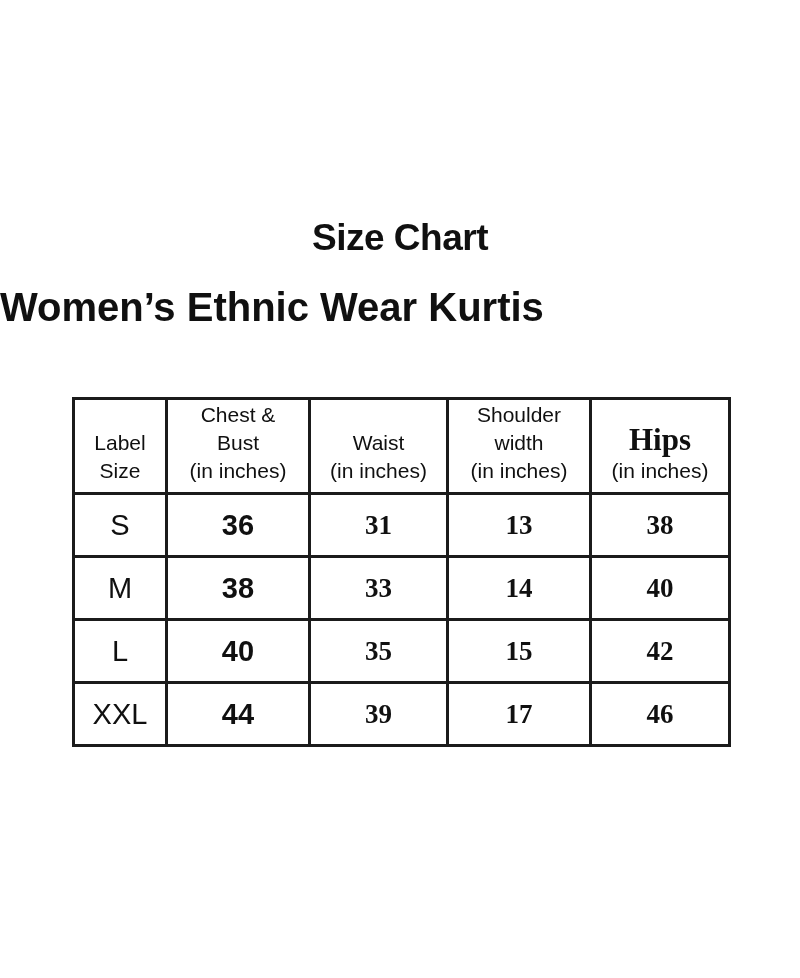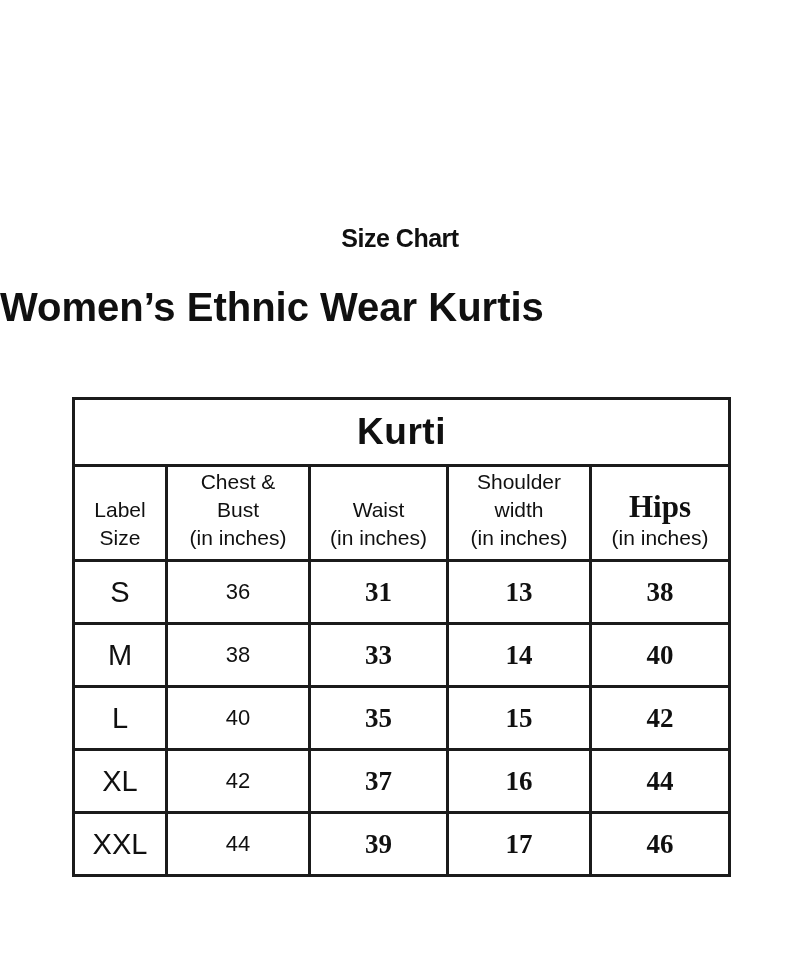--- a/index.html
+++ b/index.html
@@ -14,21 +14,21 @@
     color: #101010;
     font-family: "Liberation Sans", sans-serif;
     overflow: hidden;
   }
   .page-title {
     position: absolute;
     top: 222px;
     left: 0;
     width: 100%;
     text-align: center;
-    font-size: 25px;
+    font-size: 37px;
     font-weight: 700;
     letter-spacing: -0.5px;
     line-height: 32px;
   }
   .page-subtitle {
     position: absolute;
     top: 284px;
     left: 0;
     width: 100%;
     text-align: left;
@@ -71,21 +71,21 @@
   .hline { display: block; }
   .hips-big {
     display: block;
     font-family: "Liberation Serif", serif;
     font-weight: 700;
     font-size: 31px;
     line-height: 34px;
   }
   tr.data-row td { height: 60px; vertical-align: middle; }
   .size-val  { font-size: 29px; font-weight: 400; }
-  .sans-val  { font-size: 22px; font-weight: 400; }
+  .sans-val  { font-size: 29px; font-weight: 700; }
   .serif-val {
     font-family: "Liberation Serif", serif;
     font-weight: 700;
     font-size: 27px;
   }
 </style>
 </head>
 <body>
 
 <div>
@@ -96,23 +96,20 @@
 
   <table class="size-table">
     <colgroup>
       <col style="width:93px">
       <col style="width:143px">
       <col style="width:138px">
       <col style="width:143px">
       <col style="width:139px">
     </colgroup>
     <thead>
-      <tr>
-        <th colspan="5" class="caption-cell">Kurti</th>
-      </tr>
       <tr class="colhead-row">
         <th>
           <span class="hline">Label</span>
           <span class="hline">Size</span>
         </th>
         <th>
           <span class="hline">Chest &amp;</span>
           <span class="hline">Bust</span>
           <span class="hline">(in inches)</span>
         </th>
@@ -147,27 +144,20 @@
         <td class="serif-val">40</td>
       </tr>
       <tr class="data-row">
         <td class="size-val">L</td>
         <td class="sans-val">40</td>
         <td class="serif-val">35</td>
         <td class="serif-val">15</td>
         <td class="serif-val">42</td>
       </tr>
       <tr class="data-row">
-        <td class="size-val">XL</td>
-        <td class="sans-val">42</td>
-        <td class="serif-val">37</td>
-        <td class="serif-val">16</td>
-        <td class="serif-val">44</td>
-      </tr>
-      <tr class="data-row">
         <td class="size-val">XXL</td>
         <td class="sans-val">44</td>
         <td class="serif-val">39</td>
         <td class="serif-val">17</td>
         <td class="serif-val">46</td>
       </tr>
     </tbody>
   </table>
 
 </div>

